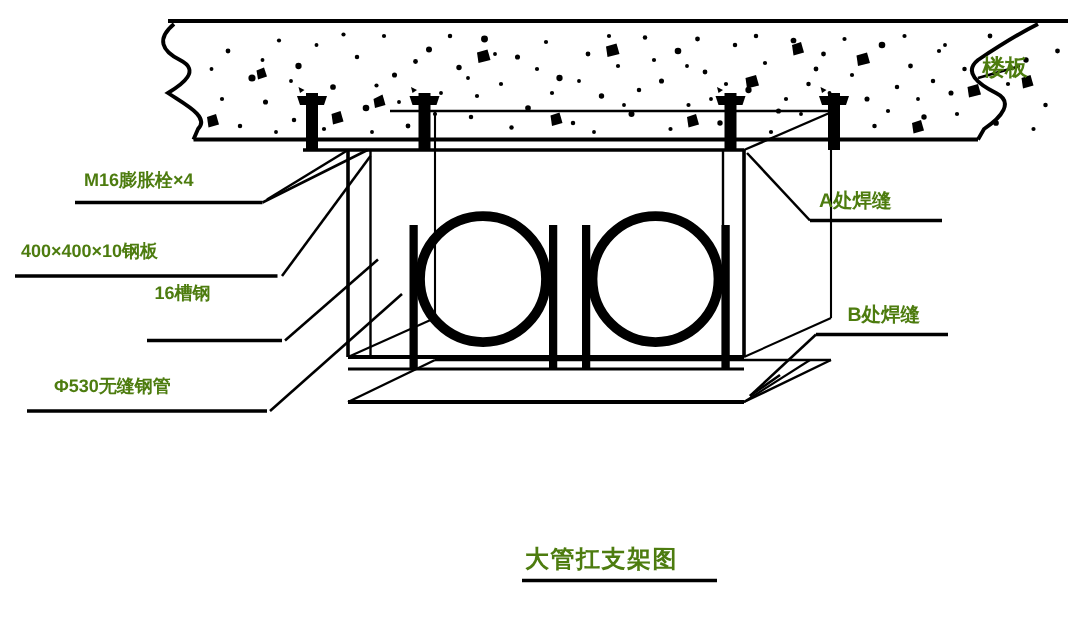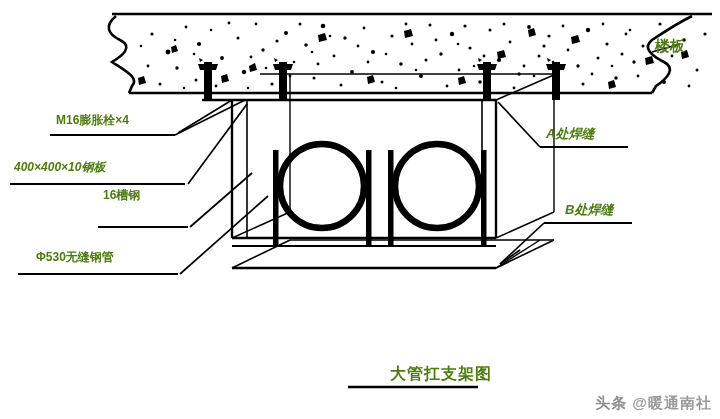--- a/index.html
+++ b/index.html
@@ -33,29 +33,27 @@
     font-weight: bold;
     white-space: nowrap;
     letter-spacing: 0px;
     line-height: 1;
   }
   .lbl-left {
     font-size: 12px;
   }
   .lbl-right {
     font-size: 13px;
-    font-style: italic;
   }
   .lbl-slab {
     font-size: 15px;
   }
   .lbl-title {
     font-size: 16px;
     letter-spacing: 1px;
-    margin-left: 40px;
   }
   .watermark {
     position: absolute;
     right: 8px;
     bottom: 6px;
     font-size: 15px;
     color: #8a8a8a;
     font-weight: bold;
     white-space: nowrap;
     letter-spacing: 1px;
@@ -325,32 +323,28 @@
       <line x1="540" y1="147" x2="628" y2="147"></line>
       <line x1="544" y1="223" x2="632" y2="223"></line>
     </g>
 
     <line x1="348" y1="387" x2="478" y2="387" stroke="#000" stroke-width="2.4"></line>
 
   </svg>
 
   <div class="lbl lbl-left" style="left:56px; top:114px;">M16膨胀栓×4</div>
 
-  <div class="lbl lbl-left" style="left:14px; top:161px;font-style:italic;">400×400×10钢板</div>
+  <div class="lbl lbl-left" style="left:14px; top:161px;">400×400×10钢板</div>
 
   <div class="lbl lbl-left" style="left:103px; top:189px;">16槽钢</div>
 
   <div class="lbl lbl-left" style="left:36px; top:251px;">Φ530无缝钢管</div>
 
   <div class="lbl lbl-right" style="left:546px; top:127px;">A处焊缝</div>
 
   <div class="lbl lbl-right" style="left:550px; top:203px;padding-left:15px;">B处焊缝</div>
 
   <div class="lbl lbl-slab" style="left:655px; top:38px;">楼板</div>
 
   <div class="lbl lbl-title" style="left:350px; top:366px;">大管扛支架图</div>
 
-  <div class="watermark">
-    <span class="wm-head">头条</span>
-    <span class="wm-at">@暖通南社</span>
-  </div>
 
 </div>
 
 </body></html>

